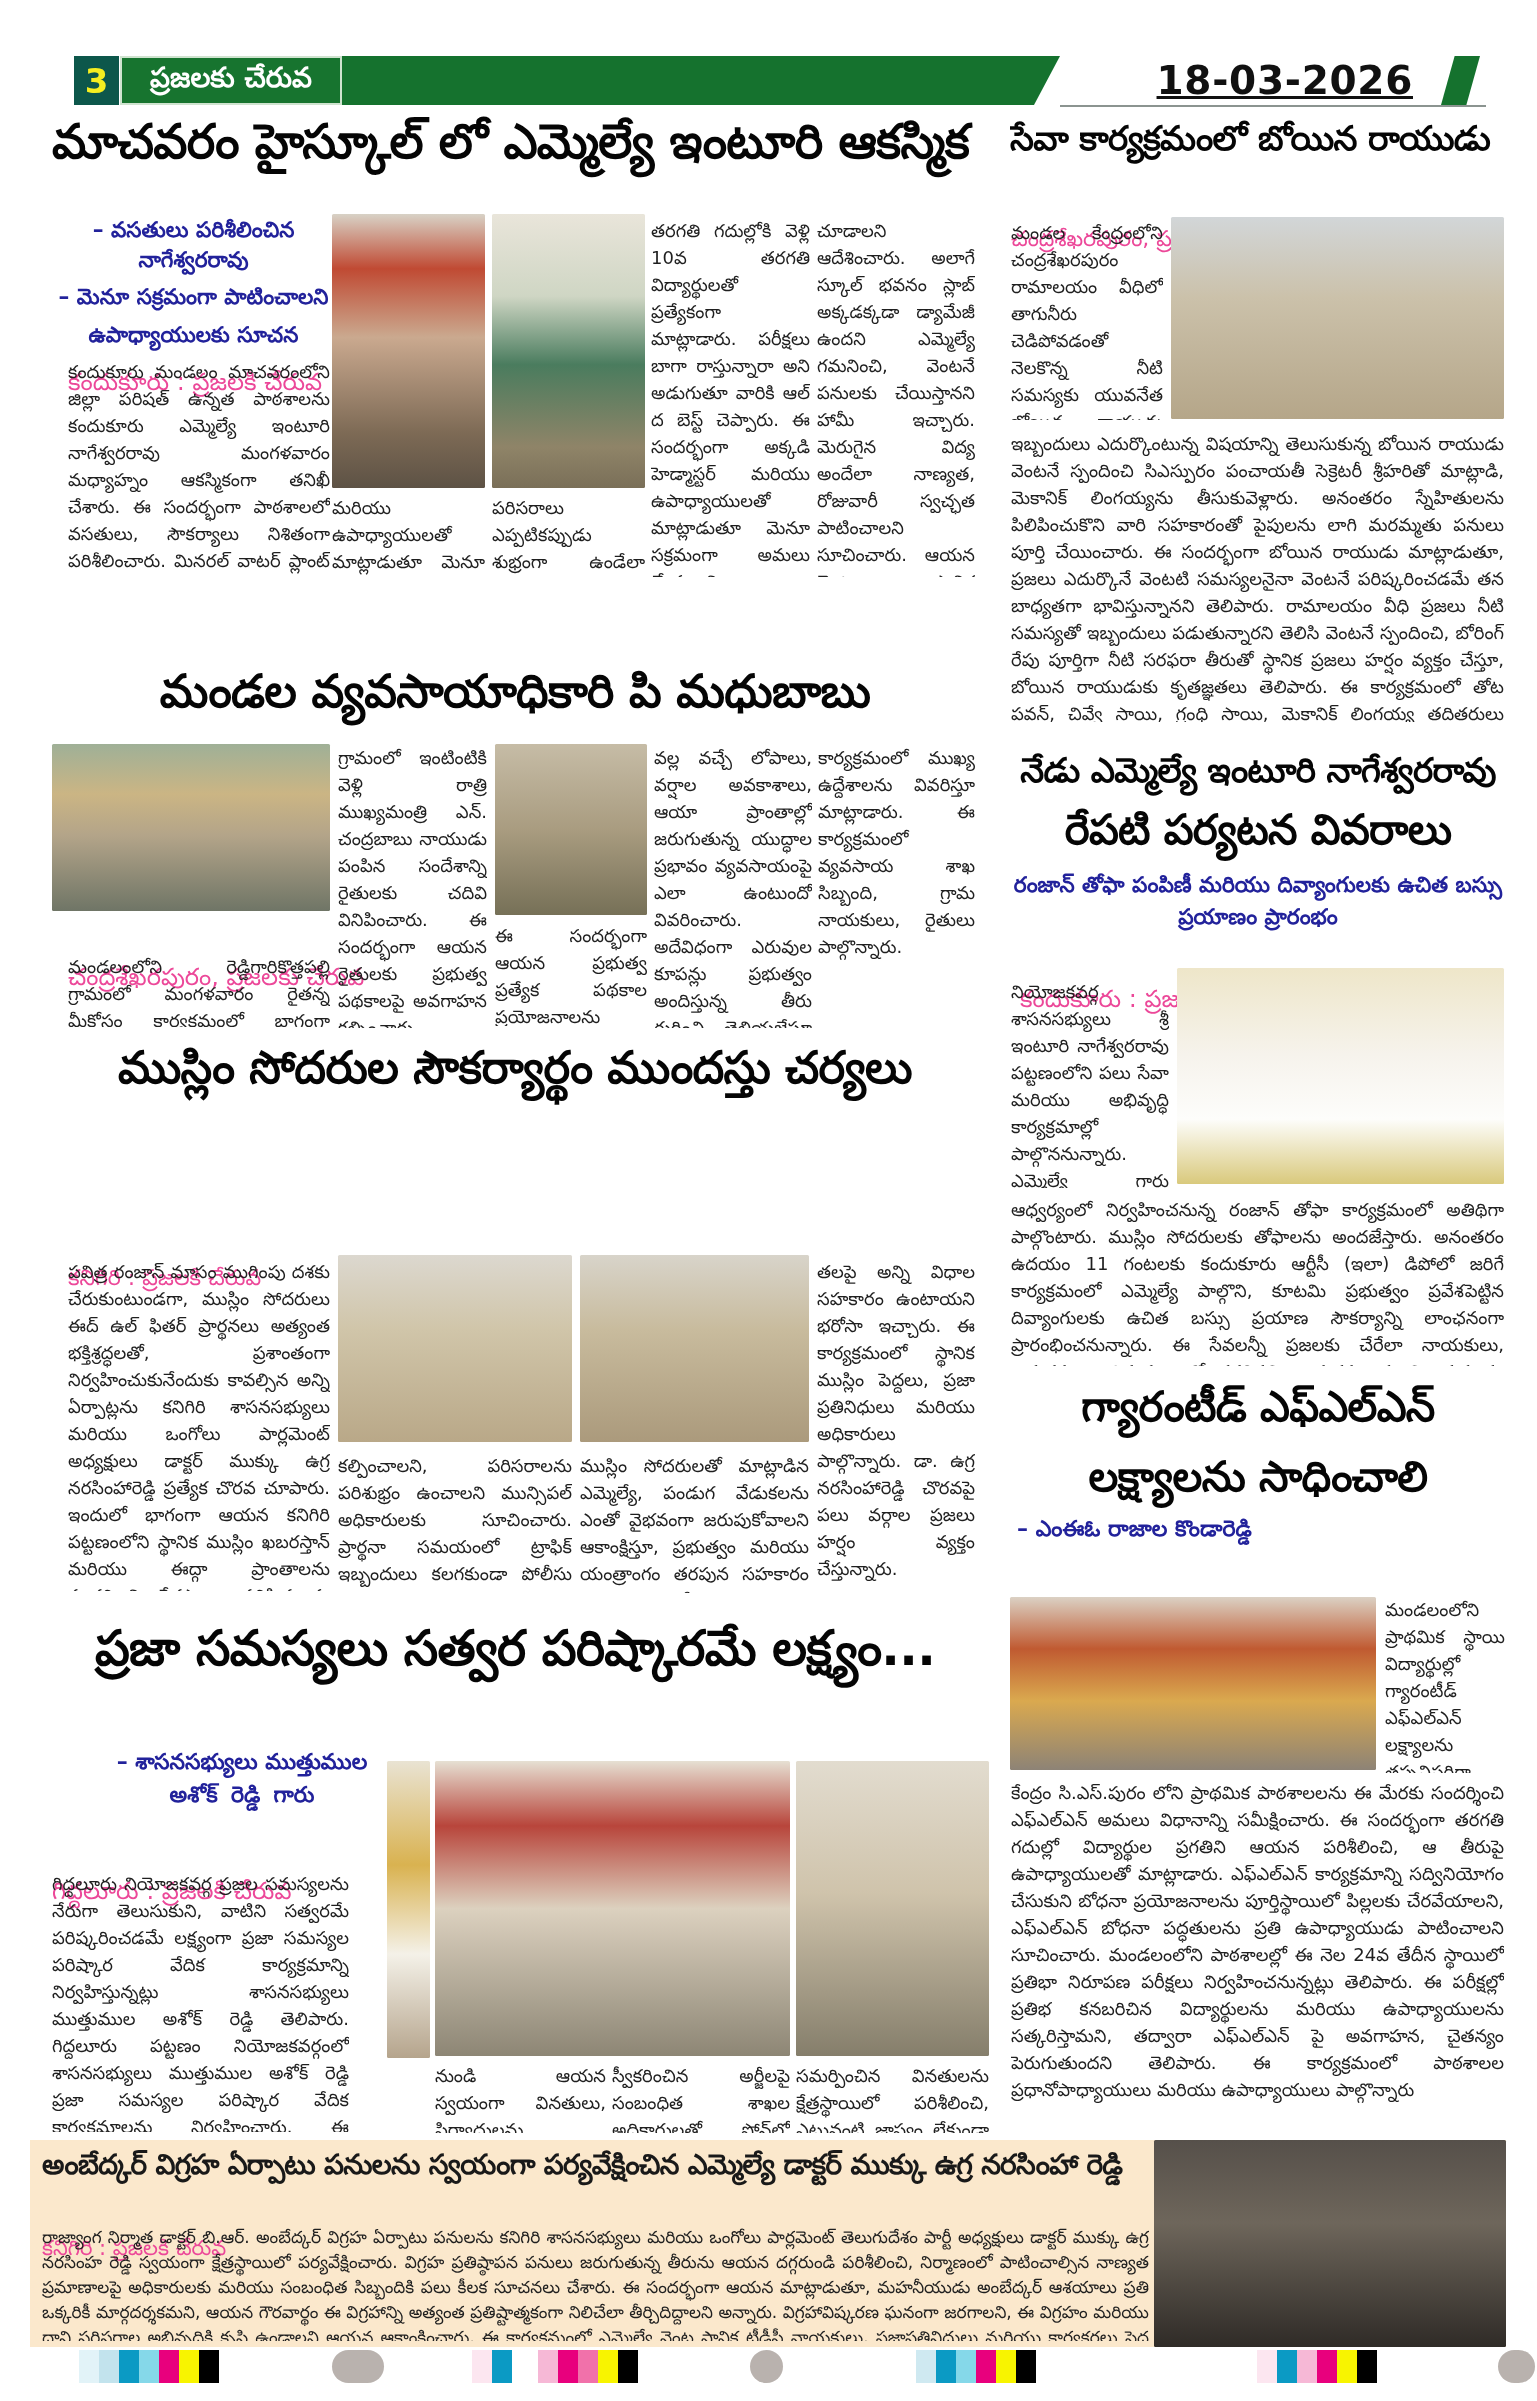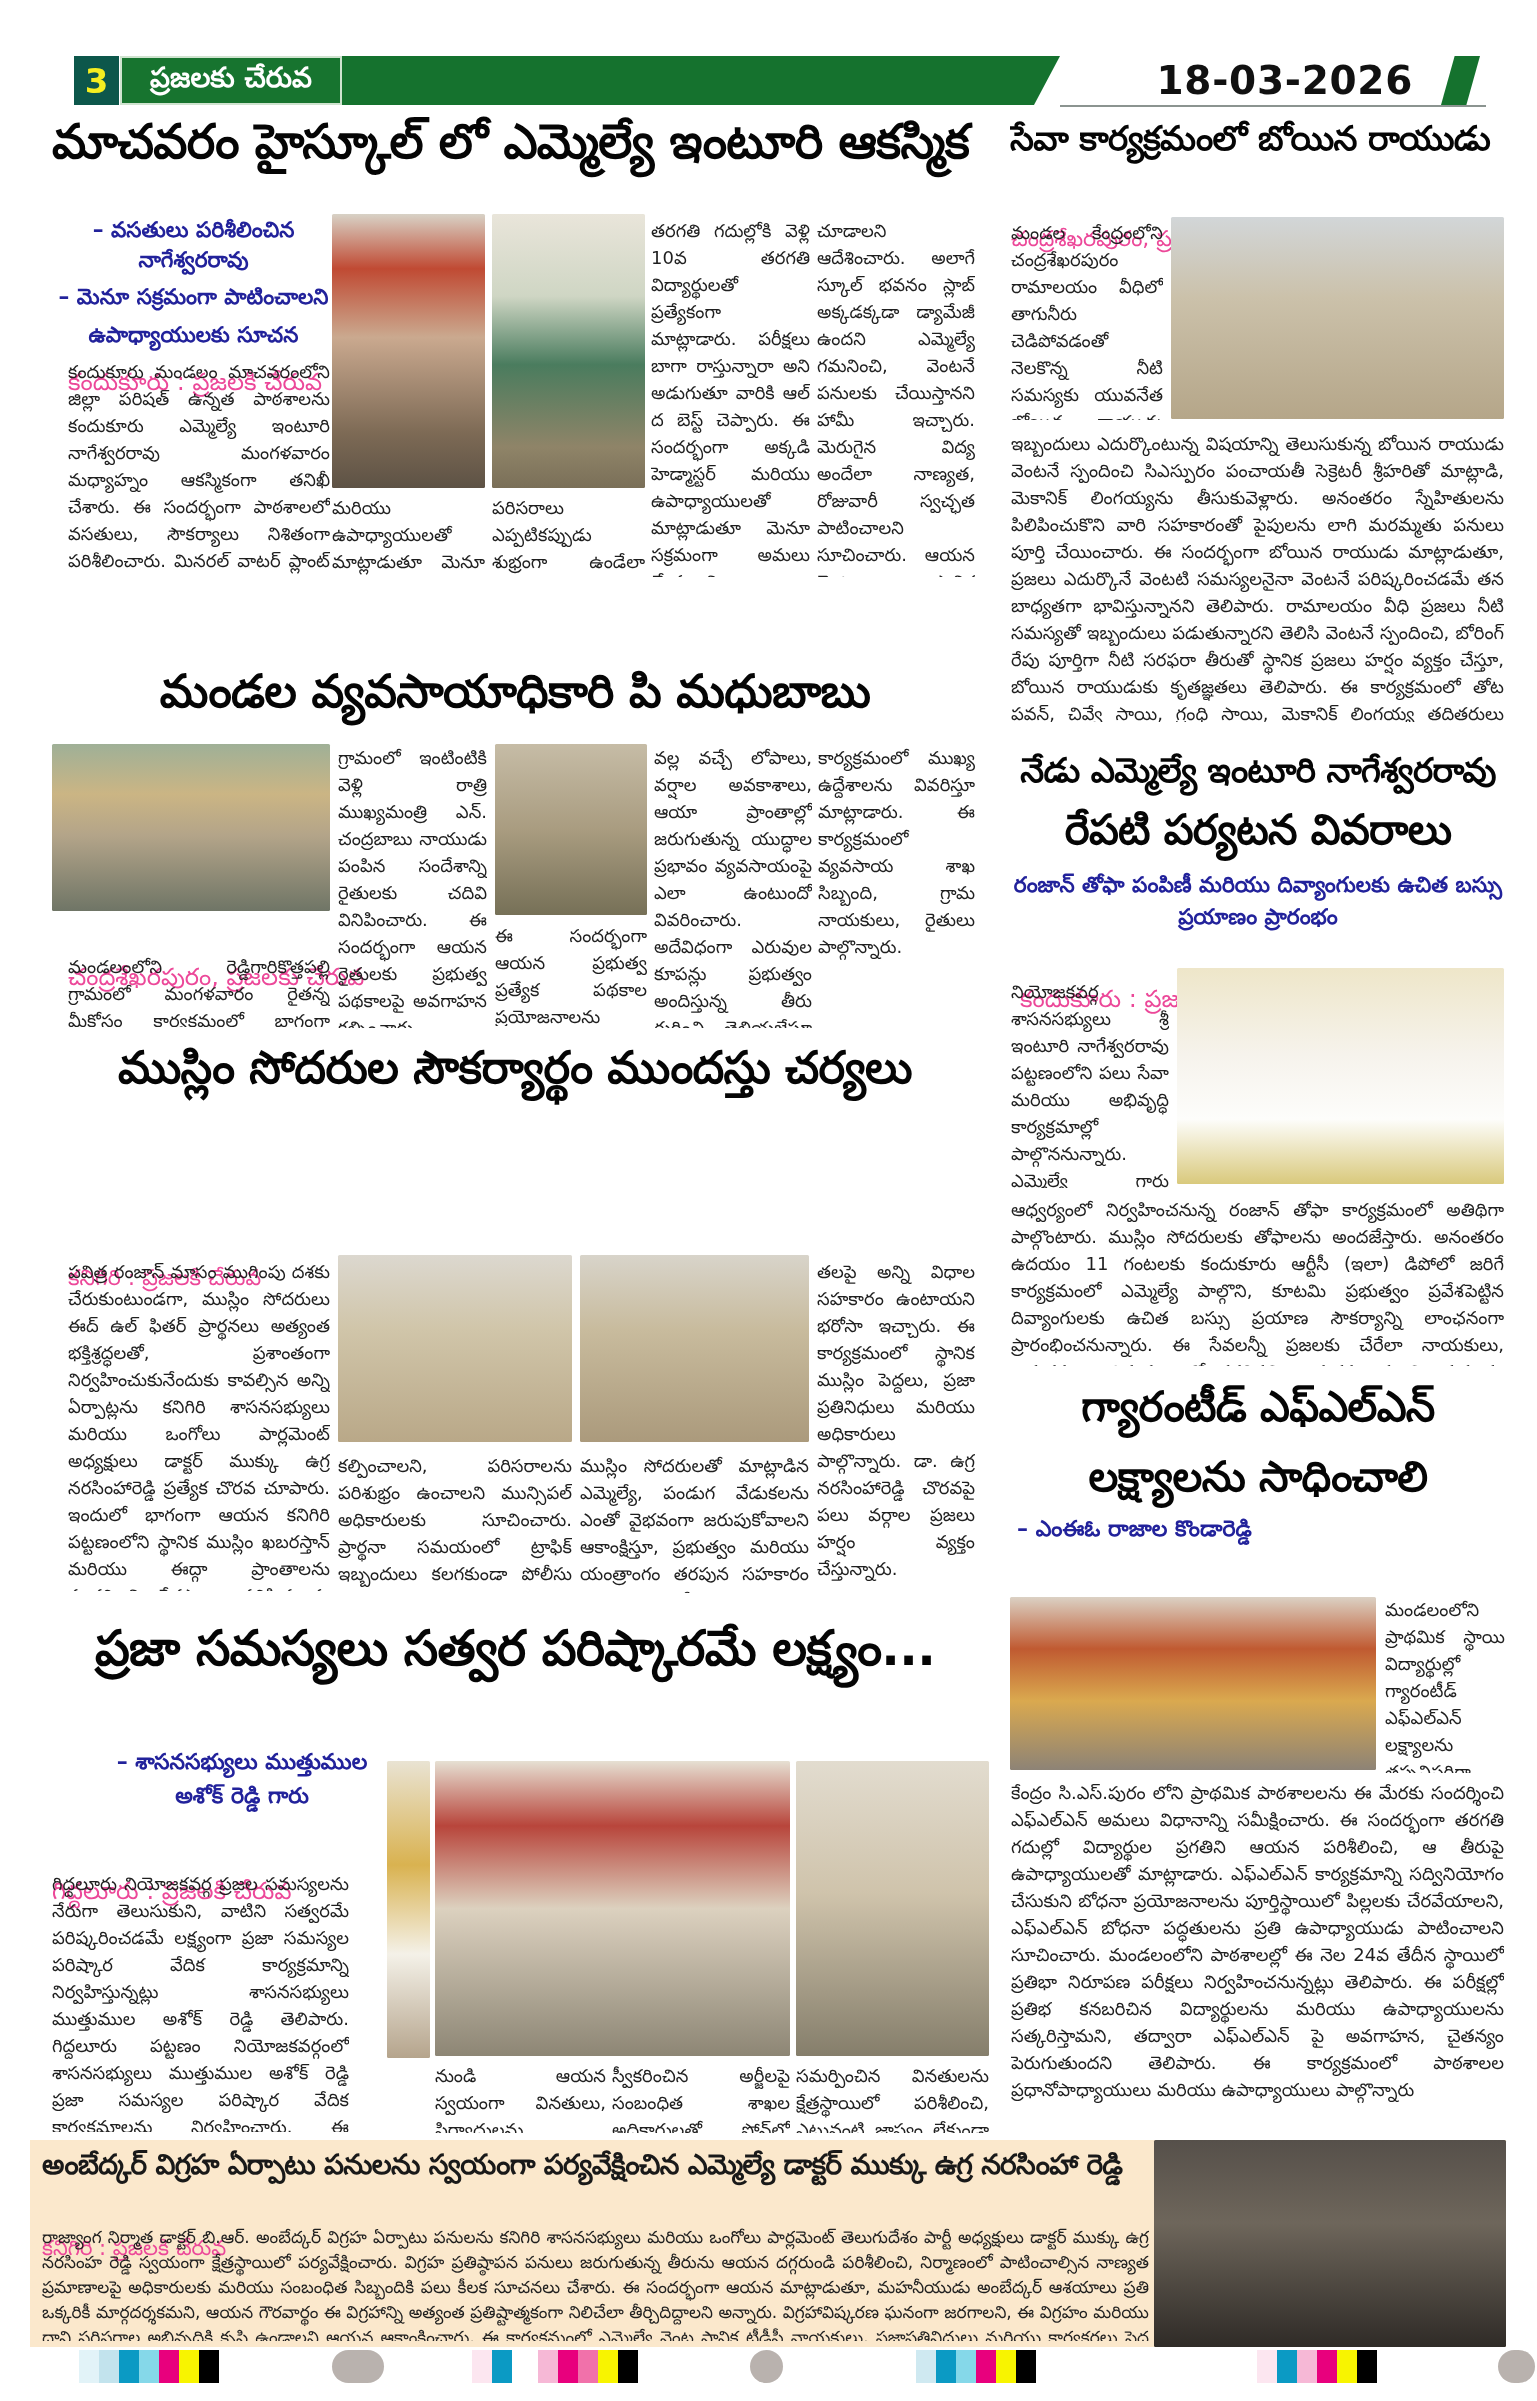--- a/index.html
+++ b/index.html
@@ -35,21 +35,21 @@
 
 <div class="page">
 
   <div class="abs" style="left:74px;top:56px;width:45px;height:49px;background:#0d574b;display:flex;align-items:center;justify-content:center;">
     <span style="color:#f6ee20;font-size:34px;font-weight:bold;">3</span>
   </div>
   <div class="abs" style="left:120px;top:56px;width:222px;height:49px;background:#17742f;border:2.2px solid #cfe3cf;box-sizing:border-box;display:flex;align-items:center;justify-content:center;">
     <span style="color:#fff;font-size:28px;font-weight:bold;white-space:nowrap;">ప్రజలకు చేరువ</span>
   </div>
   <div class="abs" style="left:342px;top:56px;width:718px;height:49px;background:#15722e;clip-path:polygon(0 0,100% 0,calc(100% - 26px) 100%,0 100%);"></div>
-  <div class="abs" style="left:1063px;top:58px;width:350px;text-align:right;font-size:39px;font-weight:bold;color:#111;letter-spacing:0.7px;">18-03-2026</div>
+  <div class="abs" style="left:1063px;top:58px;width:350px;text-align:right;font-size:39px;font-weight:bold;color:#111;letter-spacing:0.7px;text-decoration:underline;">18-03-2026</div>
   <div class="abs" style="left:1441px;top:56px;width:39px;height:49px;background:#15722e;clip-path:polygon(35% 0,100% 0,65% 100%,0 100%);"></div>
   <div class="abs" style="left:1060px;top:105px;width:426px;height:2.2px;background:#8b9490;"></div>
 
   <div class="abs hl" style="left:52px;top:113px;width:926px;height:74px;font-size:48px;">మాచవరం హైస్కూల్ లో ఎమ్మెల్యే ఇంటూరి ఆకస్మిక తనిఖీ</div>
 
   <div class="abs center" style="left:56px;top:217px;width:275px;">
     <div class="blue" style="font-size:21.6px;margin-bottom:7.4px;">– వసతులు పరిశీలించిన నాగేశ్వరరావు</div>
     <div class="blue" style="font-size:21.6px;margin-bottom:7.4px;">– మెనూ సక్రమంగా పాటించాలని</div>
     <div class="blue" style="font-size:21.6px;">ఉపాధ్యాయులకు సూచన</div>
   </div>
@@ -83,21 +83,21 @@
   <div class="abs body-txt" style="left:68px;top:1258px;width:262px;height:333px;">పవిత్ర రంజాన్ మాసం ముగింపు దశకు చేరుకుంటుండగా, ముస్లిం సోదరులు ఈద్ ఉల్ ఫితర్ ప్రార్థనలు అత్యంత భక్తిశ్రద్ధలతో, ప్రశాంతంగా నిర్వహించుకునేందుకు కావల్సిన అన్ని ఏర్పాట్లను కనిగిరి శాసనసభ్యులు మరియు ఒంగోలు పార్లమెంట్ అధ్యక్షులు డాక్టర్ ముక్కు ఉగ్ర నరసింహారెడ్డి ప్రత్యేక చొరవ చూపారు. ఇందులో భాగంగా ఆయన కనిగిరి పట్టణంలోని స్థానిక ముస్లిం ఖబరస్తాన్ మరియు ఈద్గా ప్రాంతాలను సందర్శించి క్షేత్రస్థాయి పరిస్థితులను సమీక్షించారు. ఈ పర్యటనలో ఆయన పలు పరిసరాలను క్షుణ్ణంగా పరిశీలించి, ప్రార్థనలకు వచ్చే వేలాది మందికి ఎలాంటి ఇబ్బందులు కలగకుండా ముందస్తు ఏర్పాట్లు చేయాలని అధికారులను ఆదేశించారు. ముఖ్యంగా ఎండ తీవ్రతను దృష్టిలో ఉంచుకుని తాగునీటి సౌకర్యం</div>
 
   <div class="photo ph-a3-1" style="left:338px;top:1255px;width:234px;height:187px;"></div>
   <div class="photo ph-a3-2" style="left:580px;top:1255px;width:229px;height:187px;"></div>
   <div class="abs body-txt" style="left:338px;top:1452px;width:234px;height:141px;">కల్పించాలని, పరిసరాలను పరిశుభ్రం ఉంచాలని మున్సిపల్ అధికారులకు సూచించారు. ప్రార్థనా సమయంలో ట్రాఫిక్ ఇబ్బందులు కలగకుండా పోలీసు యంత్రాంగం తగిన చర్యలు తీసుకోవాలని కోరారు.</div>
   <div class="abs body-txt" style="left:580px;top:1452px;width:229px;height:141px;">ముస్లిం సోదరులతో మాట్లాడిన ఎమ్మెల్యే, పండుగ వేడుకలను ఎంతో వైభవంగా జరుపుకోవాలని ఆకాంక్షిస్తూ, ప్రభుత్వం మరియు యంత్రాంగం తరపున సహకారం ఉంటుందని హామీ ఇచ్చారు.</div>
   <div class="abs body-txt" style="left:817px;top:1258px;width:158px;height:335px;">తలపై అన్ని విధాల సహకారం ఉంటాయని భరోసా ఇచ్చారు. ఈ కార్యక్రమంలో స్థానిక ముస్లిం పెద్దలు, ప్రజా ప్రతినిధులు మరియు అధికారులు పాల్గొన్నారు. డా. ఉగ్ర నరసింహారెడ్డి చొరవపై పలు వర్గాల ప్రజలు హర్షం వ్యక్తం చేస్తున్నారు.</div>
 
   <div class="abs hl center" style="left:52px;top:1620px;width:926px;font-size:49px;">ప్రజా సమస్యలు సత్వర పరిష్కారమే లక్ష్యం...</div>
   <div class="abs center blue" style="left:82px;top:1749px;width:320px;font-size:22px;">– శాసనసభ్యులు ముత్తుముల</div>
-  <div class="abs center blue" style="left:82px;top:1783px;width:320px;font-size:22px;">అశోక్ రెడ్డి గారు</div>
+  <div class="abs center blue" style="left:82px;top:1783px;width:320px;font-size:22px;font-family:Liberation Mono, monospace;">అశోక్ రెడ్డి గారు</div>
   <div class="abs dateline" style="left:52px;top:1835px;font-size:24px;">గిద్దలూరు : ప్రజలకి చేరువ</div>
   <div class="abs body-txt" style="left:52px;top:1870px;width:297px;height:262px;">గిద్దలూరు నియోజకవర్గ ప్రజల సమస్యలను నేరుగా తెలుసుకుని, వాటిని సత్వరమే పరిష్కరించడమే లక్ష్యంగా ప్రజా సమస్యల పరిష్కార వేదిక కార్యక్రమాన్ని నిర్వహిస్తున్నట్లు శాసనసభ్యులు ముత్తుముల అశోక్ రెడ్డి తెలిపారు. గిద్దలూరు పట్టణం నియోజకవర్గంలో శాసనసభ్యులు ముత్తుముల అశోక్ రెడ్డి ప్రజా సమస్యల పరిష్కార వేదిక కార్యక్రమాలను నిర్వహించారు. ఈ సందర్భంగా నియోజకవర్గంలోని వివిధ ప్రాంతాల నుండి తరలివచ్చిన ప్రజల వద్ద</div>
 
   <div class="photo ph-a4-poster" style="left:387px;top:1761px;width:43px;height:297px;"></div>
   <div class="photo ph-a4-1" style="left:435px;top:1761px;width:355px;height:295px;"></div>
   <div class="photo ph-a4-2" style="left:796px;top:1761px;width:193px;height:295px;"></div>
   <div class="abs body-txt" style="left:435px;top:2062px;width:171px;height:71px;">నుండి ఆయన స్వయంగా వినతులు, ఫిర్యాదులను స్వీకరించారు. ప్రధానంగా రోడ్లు, పెన్షన్లు, ఇంటి స్థలాలు, భూ సంబంధిత సమస్యలపై ప్రజలు శాసనసభ్యులకు విన్నవించుకున్నారు. అర్జీలు</div>
   <div class="abs body-txt" style="left:612px;top:2062px;width:178px;height:71px;">స్వీకరించిన అర్జీలపై సంబంధిత శాఖల అధికారులతో ఫోన్‌లో మాట్లాడారు. పలు సమస్యలను అక్కడికక్కడే పరిష్కరించి బాధితులకు ఊరట కలిగించారు. ప్రజలు</div>
   <div class="abs body-txt" style="left:796px;top:2062px;width:193px;height:71px;">సమర్పించిన వినతులను క్షేత్రస్థాయిలో పరిశీలించి, ఎటువంటి జాప్యం లేకుండా త్వరితగతిన పరిష్కరించాలని ఆదేశించారు. ఈ కార్యక్రమంలో కూటమి నాయకులు, కార్యకర్తలు పాల్గొన్నారు.</div>
 

